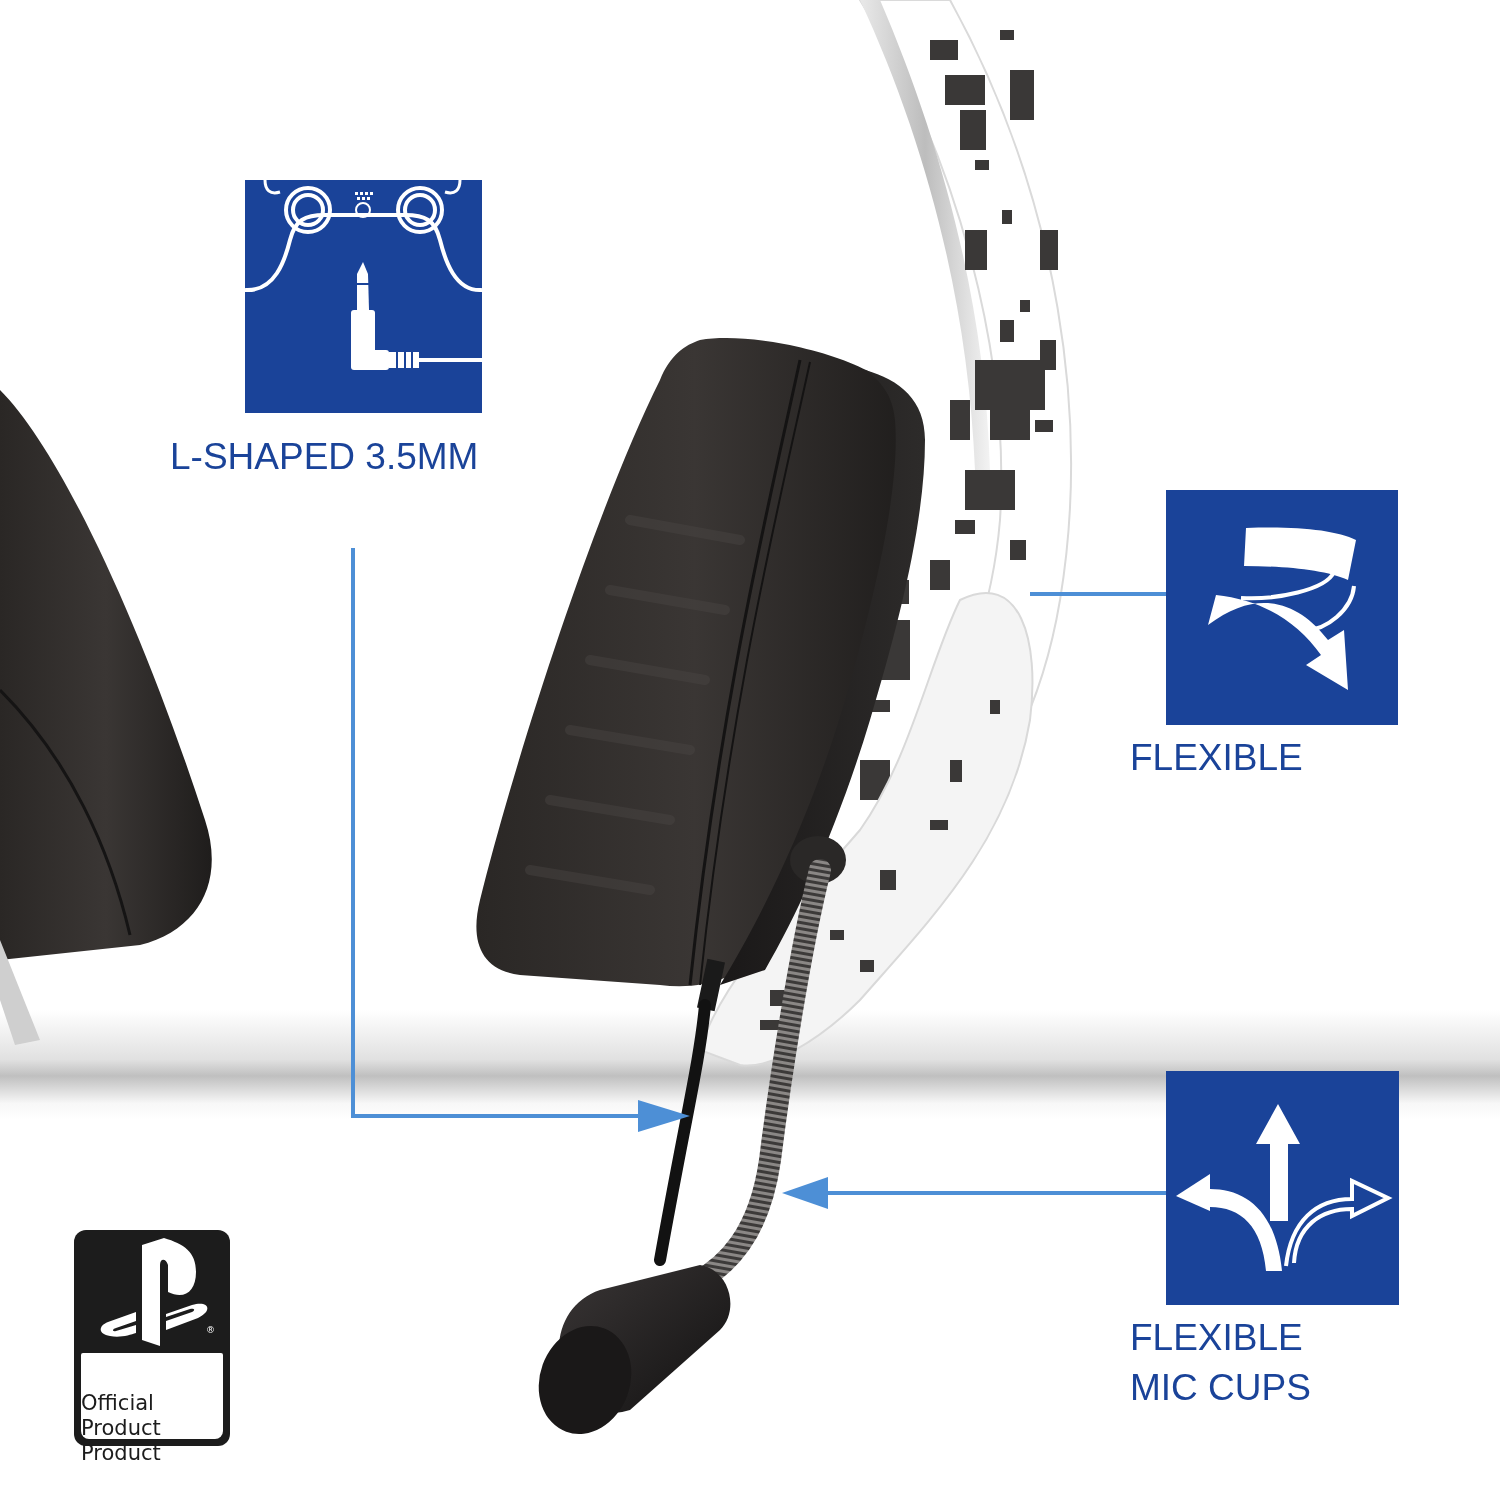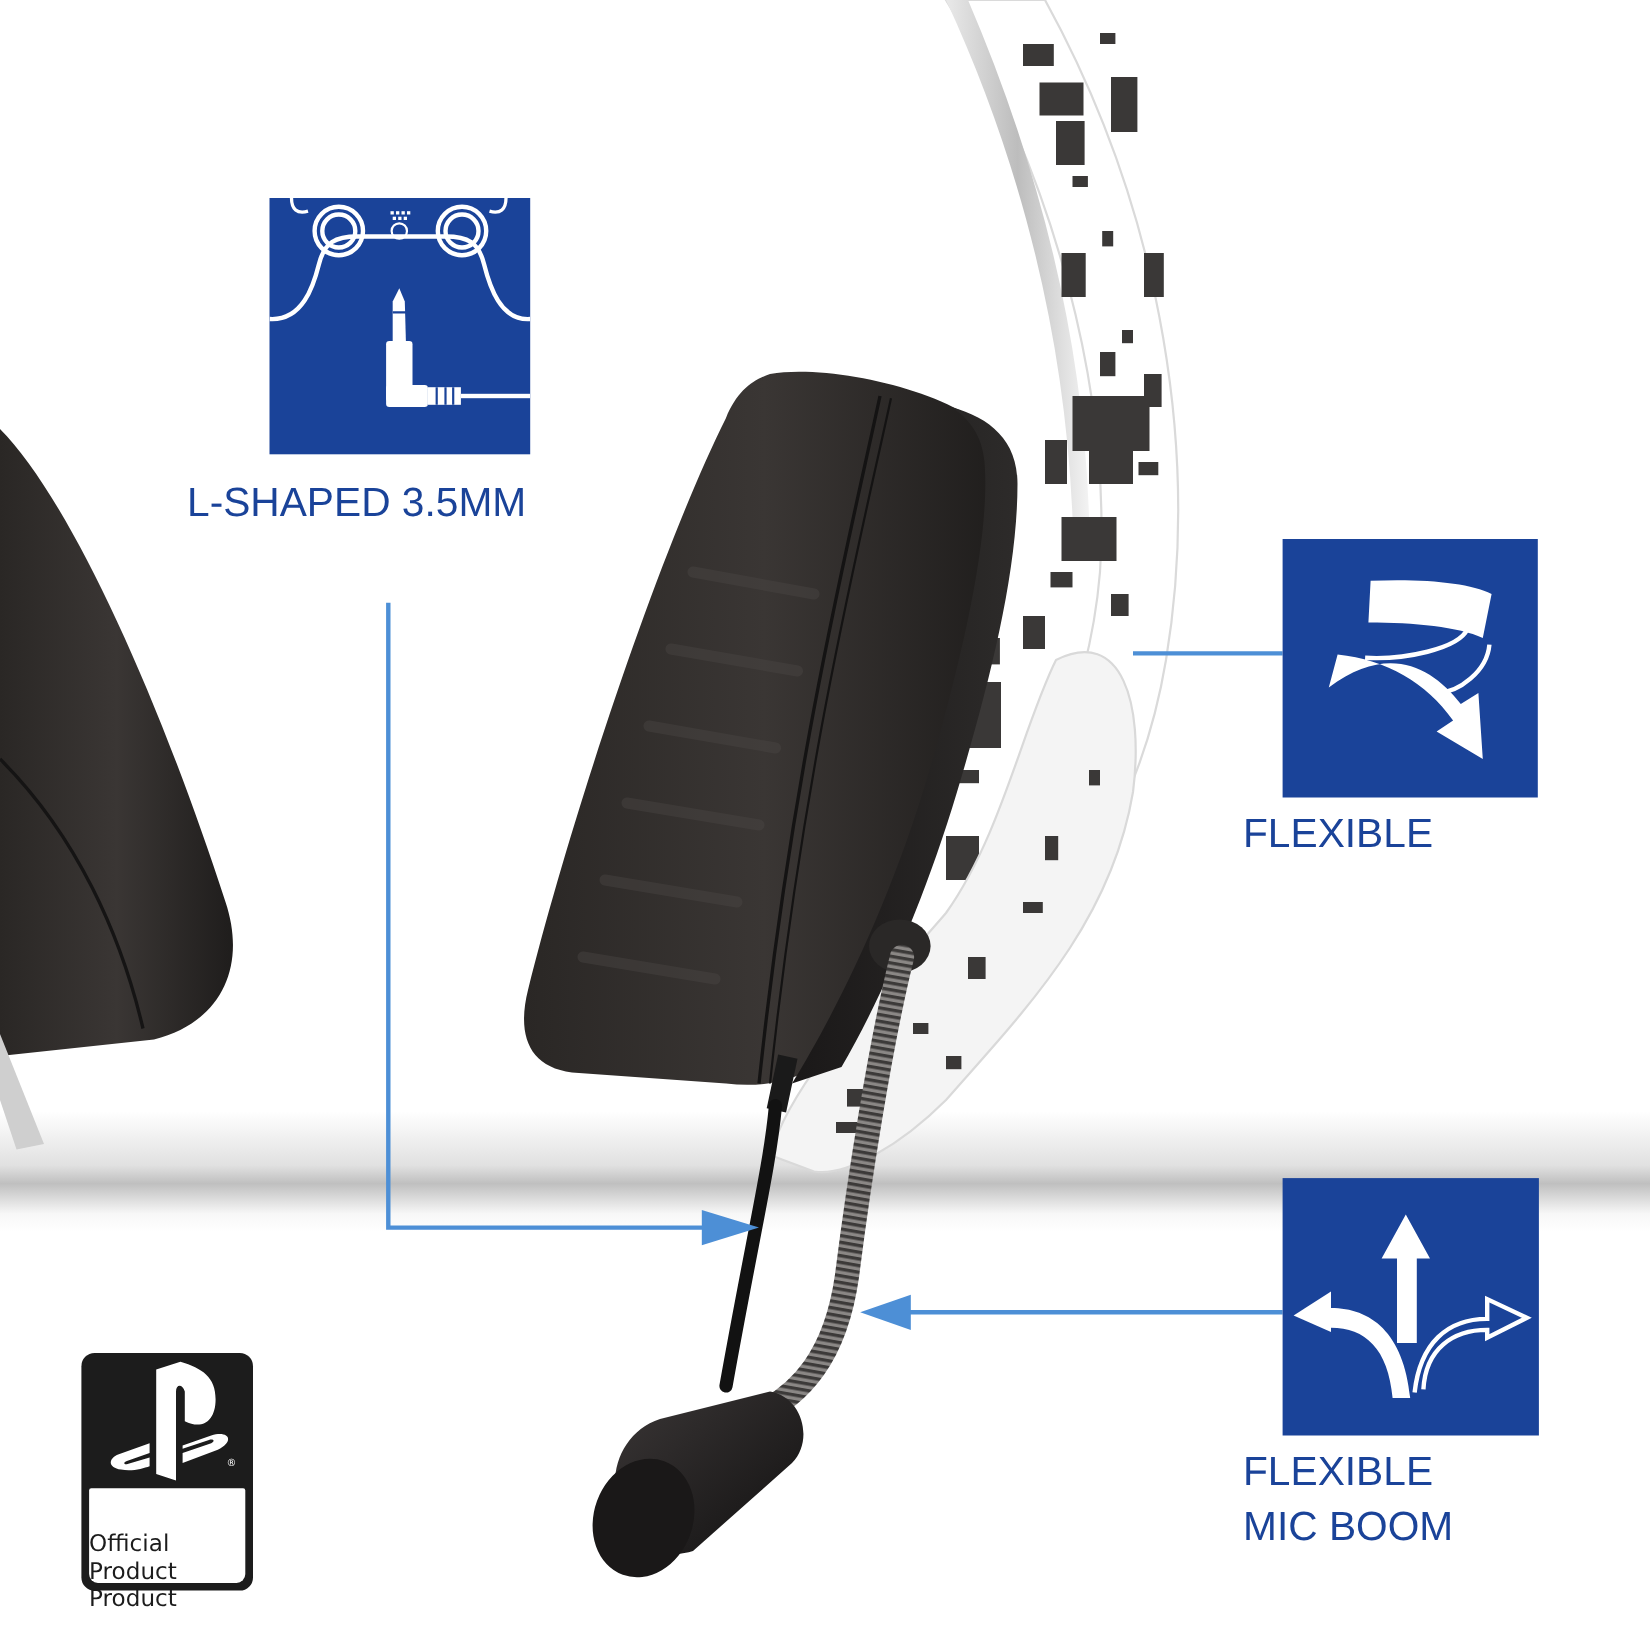--- a/index.html
+++ b/index.html
@@ -225,21 +225,21 @@
       <polygon points="10,125 44,103 44,118 44,140"></polygon>
       <path d="M44 118 C 80 118, 110 140, 116 200 L 100 200 C 96 155, 75 136, 44 136 Z"></path>
     </g>
     <g fill="none" stroke="#ffffff" stroke-width="4">
       <path d="M120 195 C 125 150, 150 128, 186 128 L 186 110 L 222 127 L 186 145 L 186 138 C 155 138, 130 155, 128 192"></path>
     </g>
   </svg>
 </div>
 <div class="abs feature-label" style="left:1130px; top:1313px; width:305px;">
   <div>FLEXIBLE</div>
-  <div>MIC BOOM</div>
+  <div>MIC CUPS</div>
 </div>
 
 <div class="abs ps-badge">
   <svg width="156" height="123" viewBox="0 0 156 123" style="position:absolute; left:0; top:0;">
     <g fill="#ffffff">
       <path d="M68 15 L 68 110 L 86 116 L 86 35 C 86 28, 92 28, 94 35 L 94 62 C 110 70, 122 62, 122 42 C 122 22, 110 14, 90 8 Z"></path>
       <path d="M62 82 L 34 92 C 24 96, 24 104, 36 106 C 46 108, 56 105, 62 103 L 62 95 L 42 101 C 38 102, 38 99, 42 98 L 62 91 Z"></path>
       <path d="M92 84 L 118 75 C 134 70, 140 80, 124 88 L 92 100 L 92 91 L 118 82 C 122 80, 120 78, 116 79 L 92 87 Z"></path>
     </g>
     <text x="132" y="103" fill="#ffffff" font-size="9" font-family="DejaVu Sans, sans-serif">®</text>

